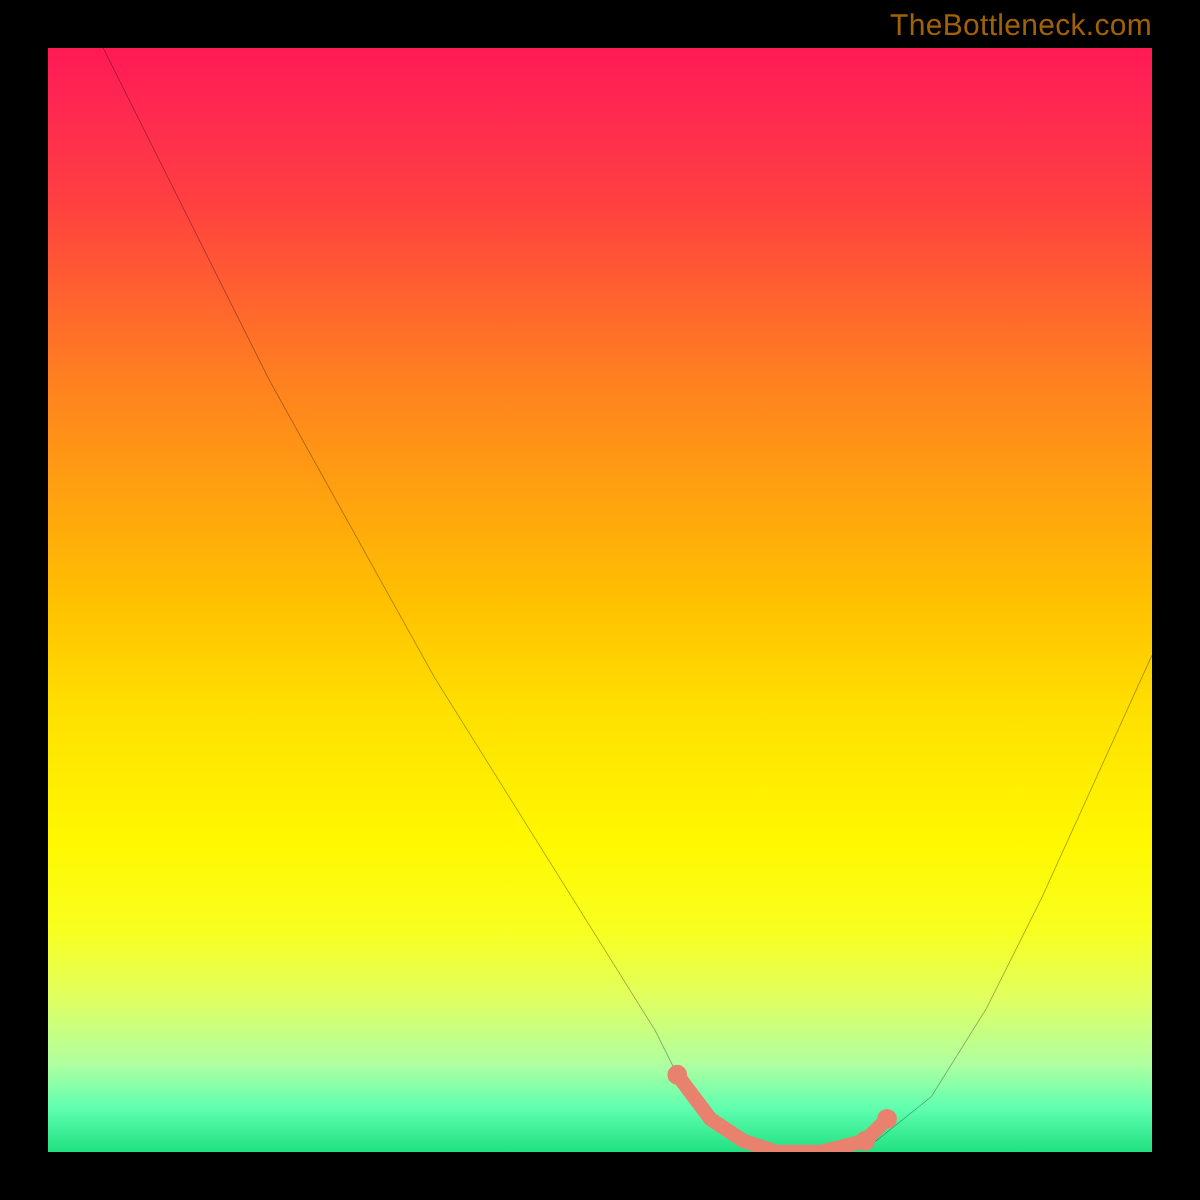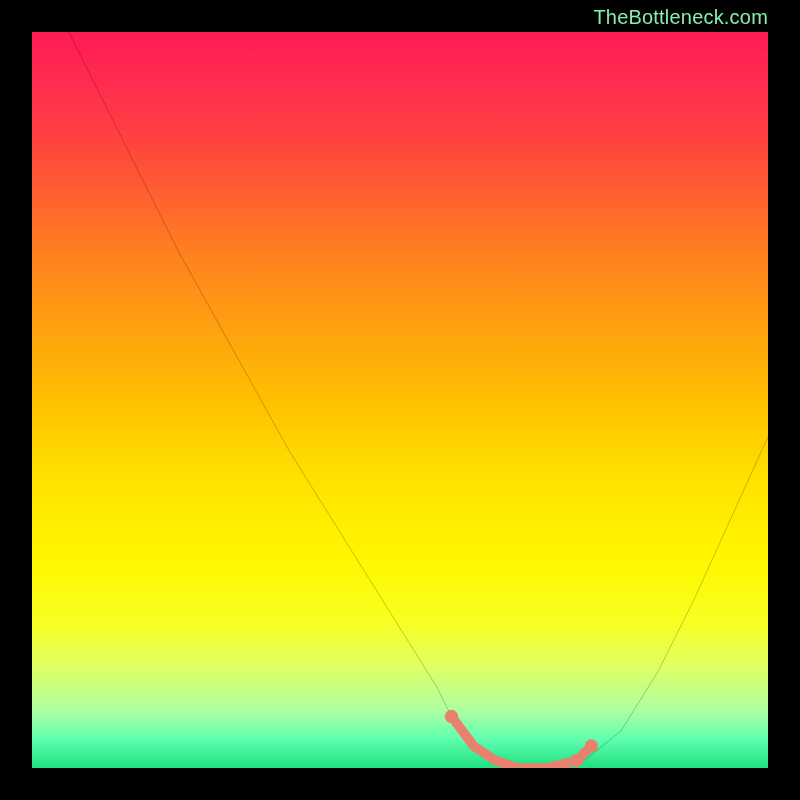--- a/index.html
+++ b/index.html
@@ -49,21 +49,21 @@
   .curve {
     position: absolute;
     inset: 0;
     width: 100%;
     height: 100%;
   }
   .watermark {
     position: absolute;
     top: 6px;
     right: 32px;
-    color: #86efac;
+    color: #a16207;
     font-size: 20px;
     letter-spacing: 0.2px;
   }
 </style>
 </head>
 <body>
 
 <div class="container">
 
   <div class="watermark">TheBottleneck.com</div>

